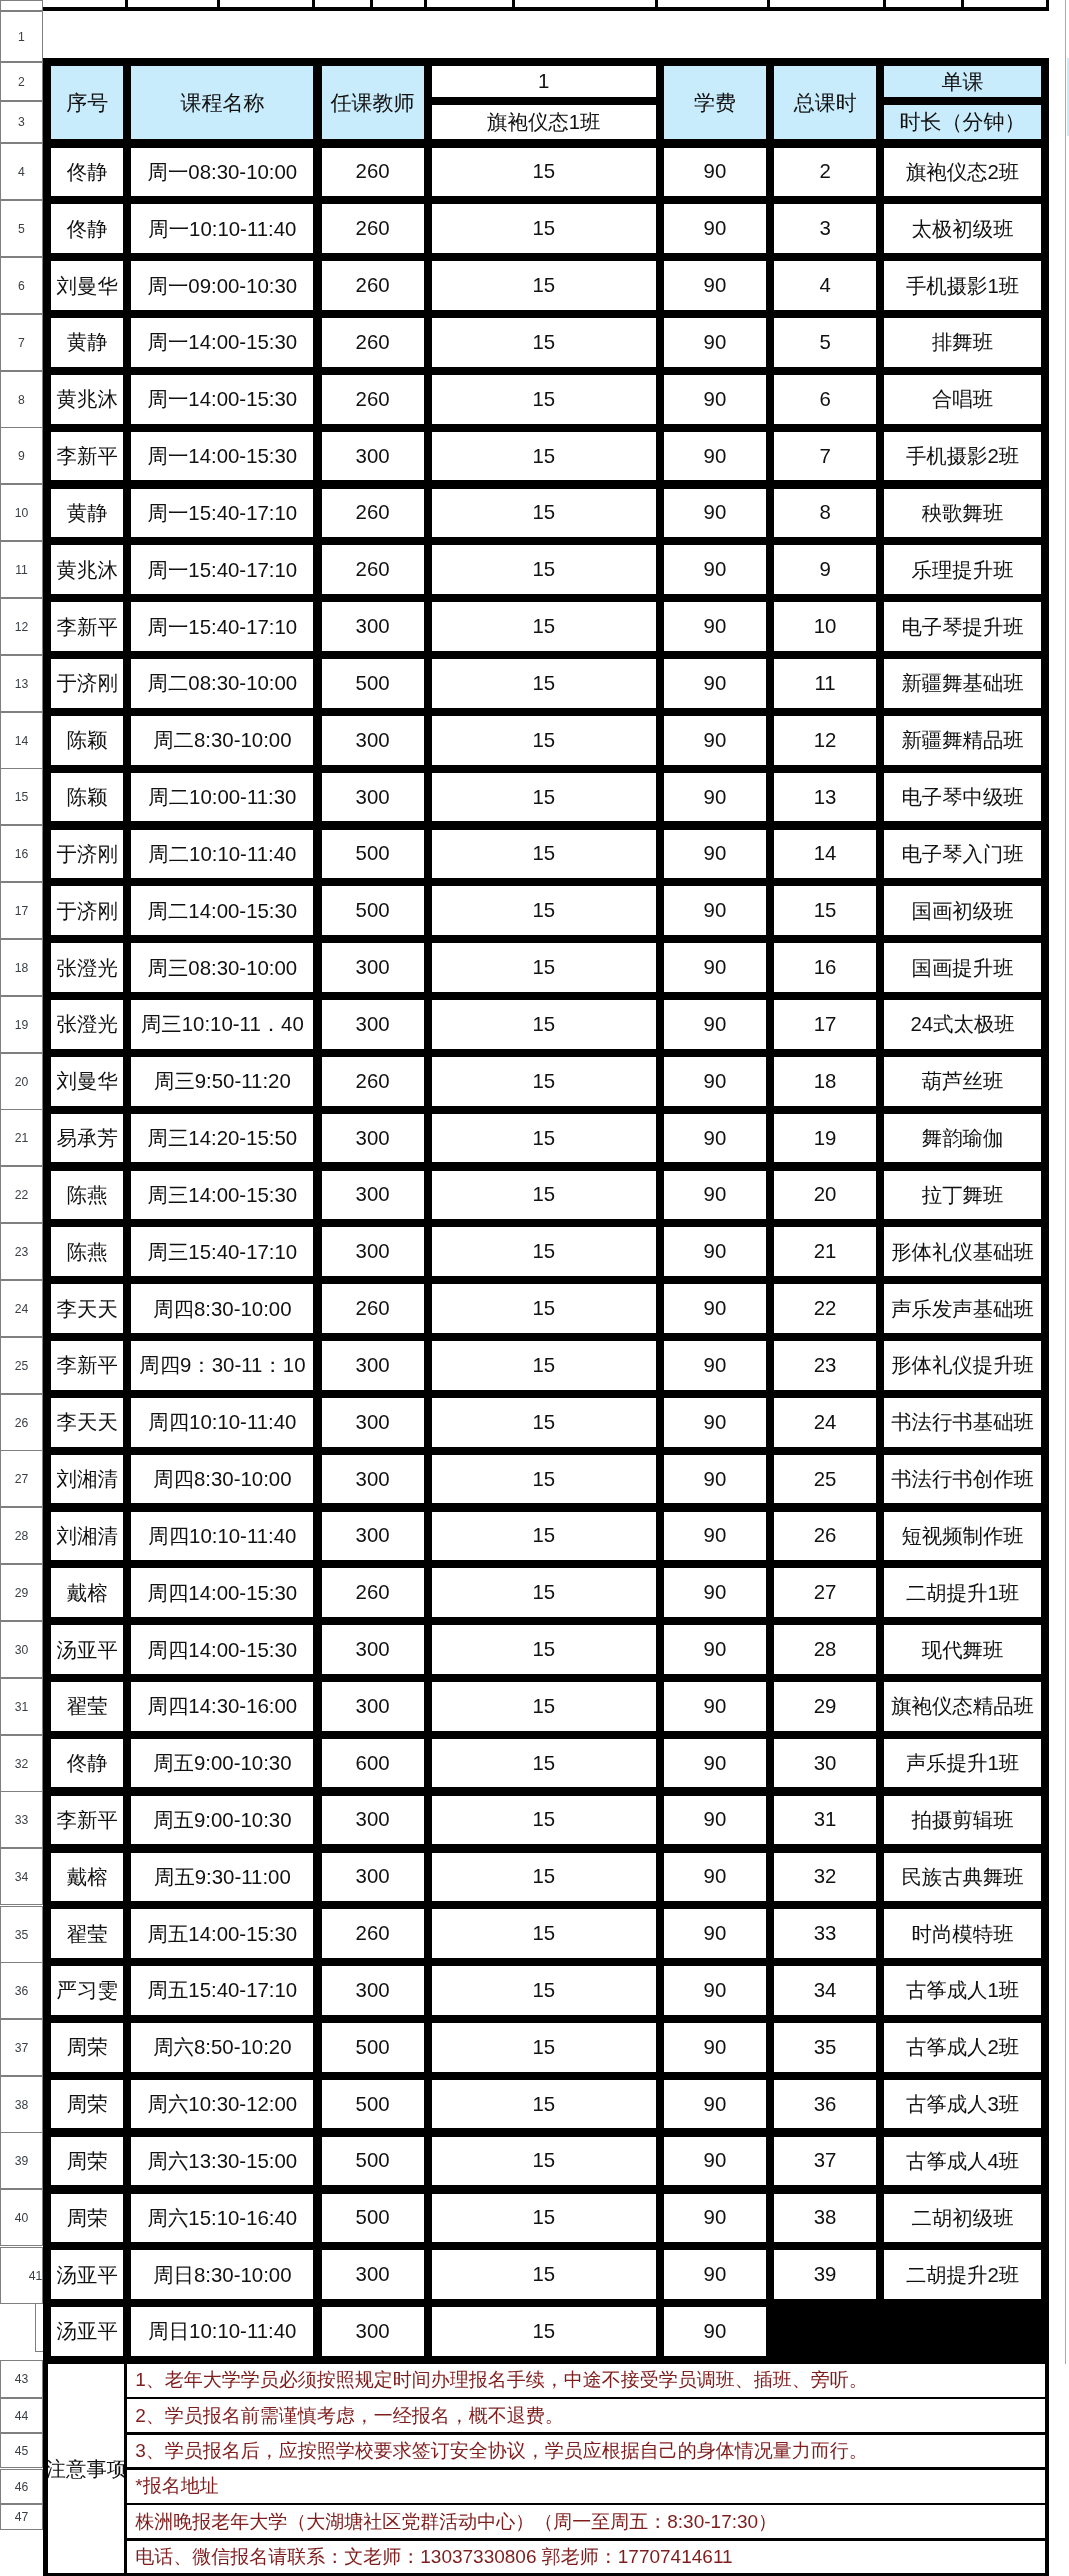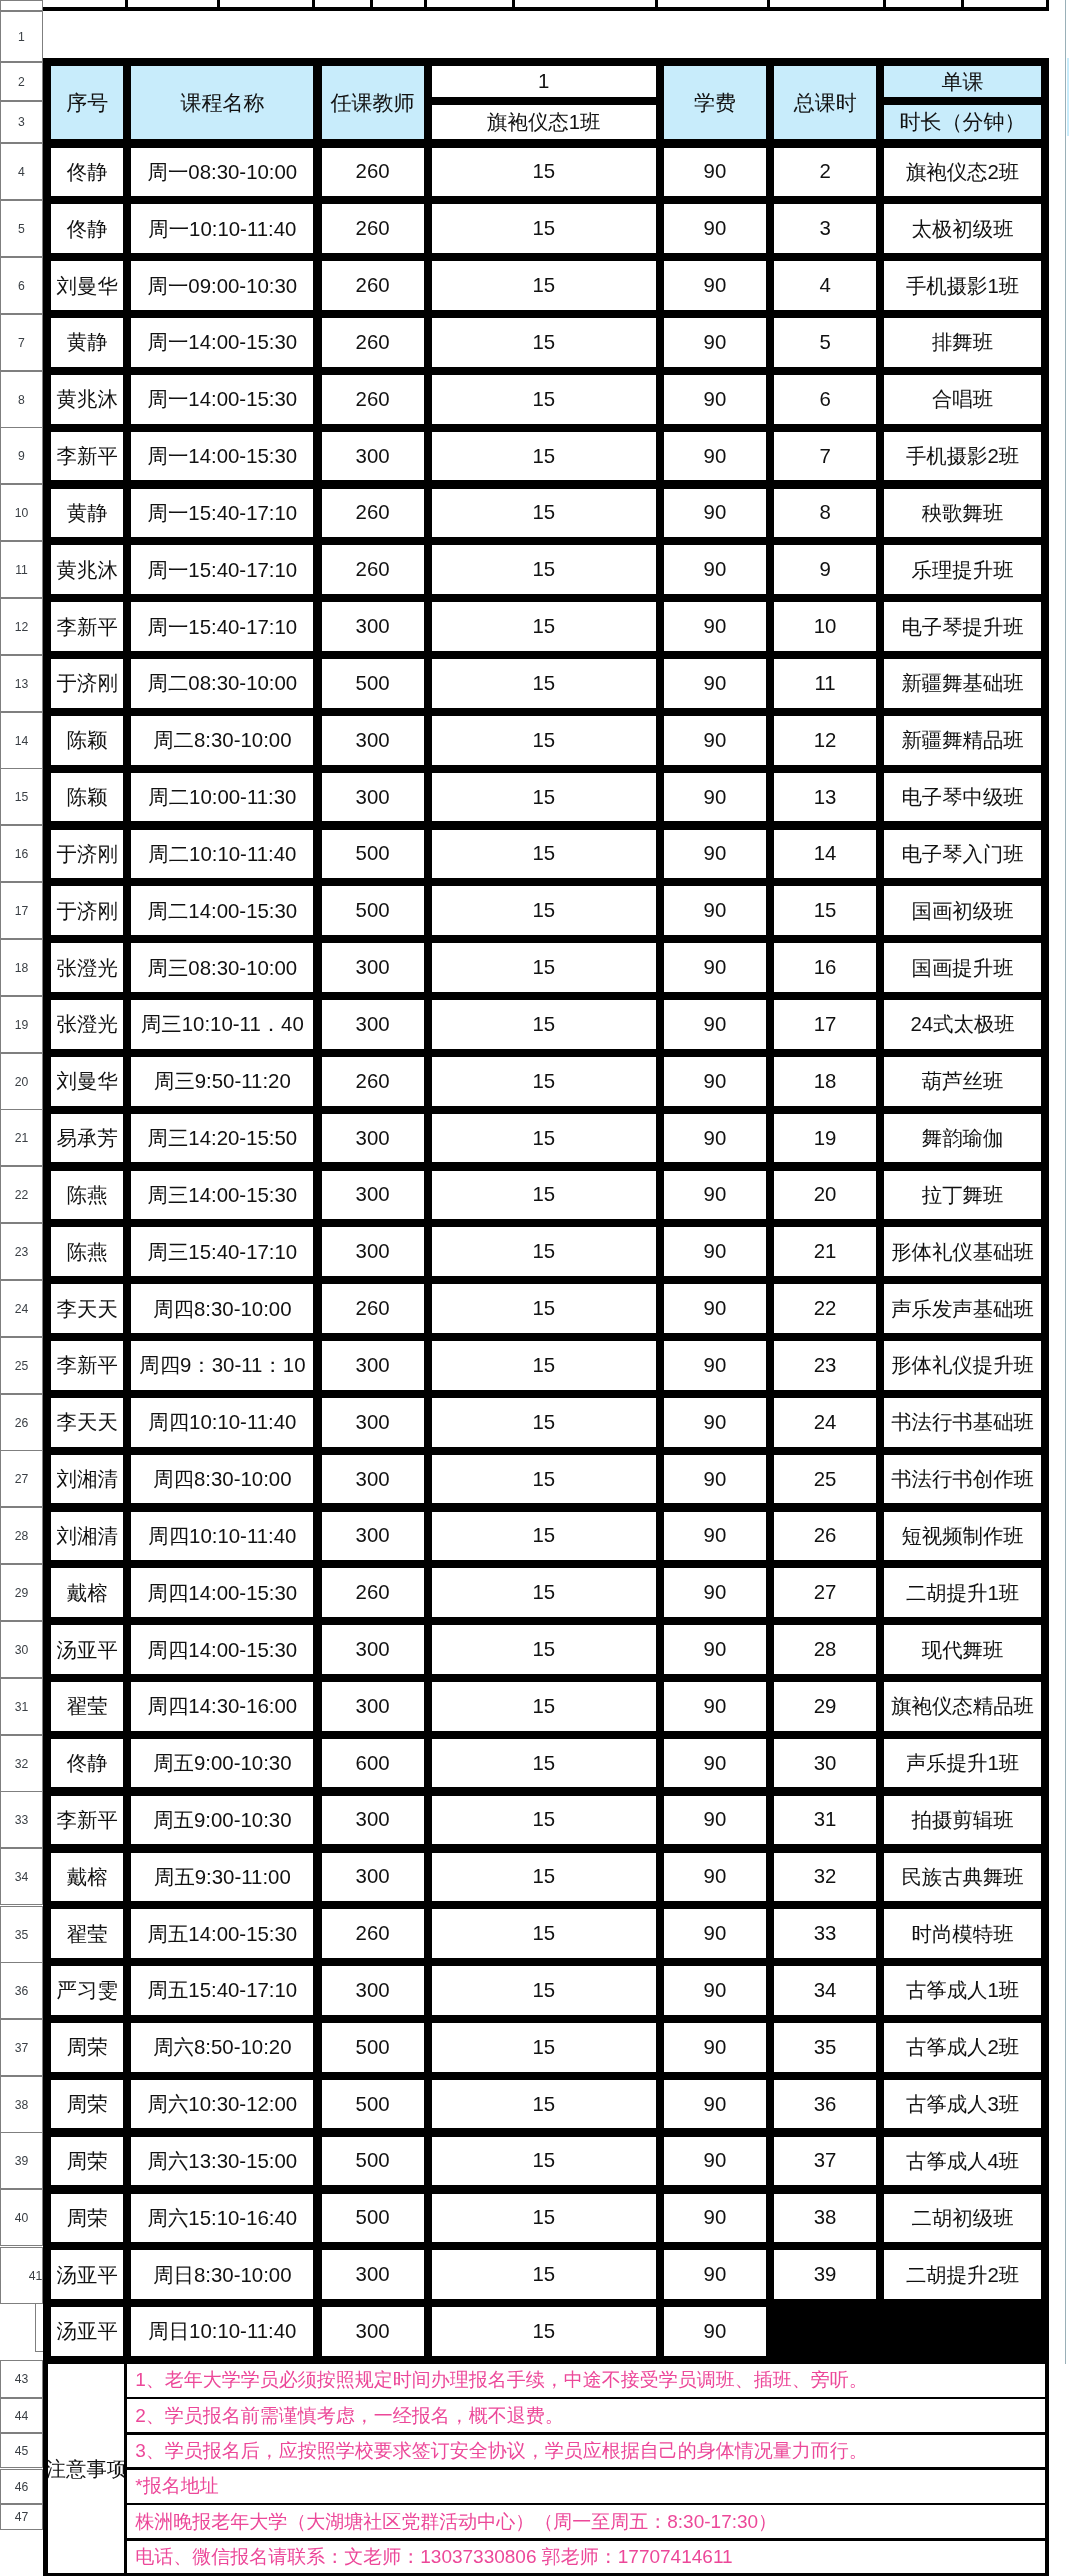--- a/index.html
+++ b/index.html
@@ -25,21 +25,21 @@
         font-size:20.4px;color:#111;overflow:hidden;white-space:nowrap;}
   .hcell{background:var(--header-bg,#c8ecfb);font-size:21px;font-weight:500;}
 
   
   .notes{position:absolute;left:43px;top:2364px;width:1006px;height:212px;box-sizing:border-box;
          background:#000;display:grid;padding:0 4.1px 2.7px 5.4px;gap:2.7px;
          grid-template-columns:76px 1fr;grid-template-rows:repeat(6,1fr);}
   .notes-label{background:#fff;grid-column:1;grid-row:1/7;display:flex;align-items:center;
                justify-content:center;font-size:20.4px;color:#111;overflow:hidden;white-space:nowrap;}
   .note-cell{background:#fff;grid-column:2;display:flex;align-items:center;justify-content:flex-start;
-             padding-left:8.2px;font-size:19px;color:#ec4899;overflow:hidden;white-space:nowrap;}
+             padding-left:8.2px;font-size:19px;color:#7f1d1d;overflow:hidden;white-space:nowrap;}
 
   
   .gutter{position:absolute;left:0;top:0;width:43px;height:2576px;}
   .gcell{position:absolute;left:0;width:43px;box-sizing:border-box;background:#fff;
          border:0.7px solid #7f7f7f;display:flex;align-items:center;justify-content:center;
          font-size:12.2px;color:#3a3f44;}
 
   
   .edge-col{position:absolute;left:1065px;top:0;width:5.4px;height:2364px;background:#fff;
             border-left:0.7px solid #9ab0b8;box-sizing:border-box;}

